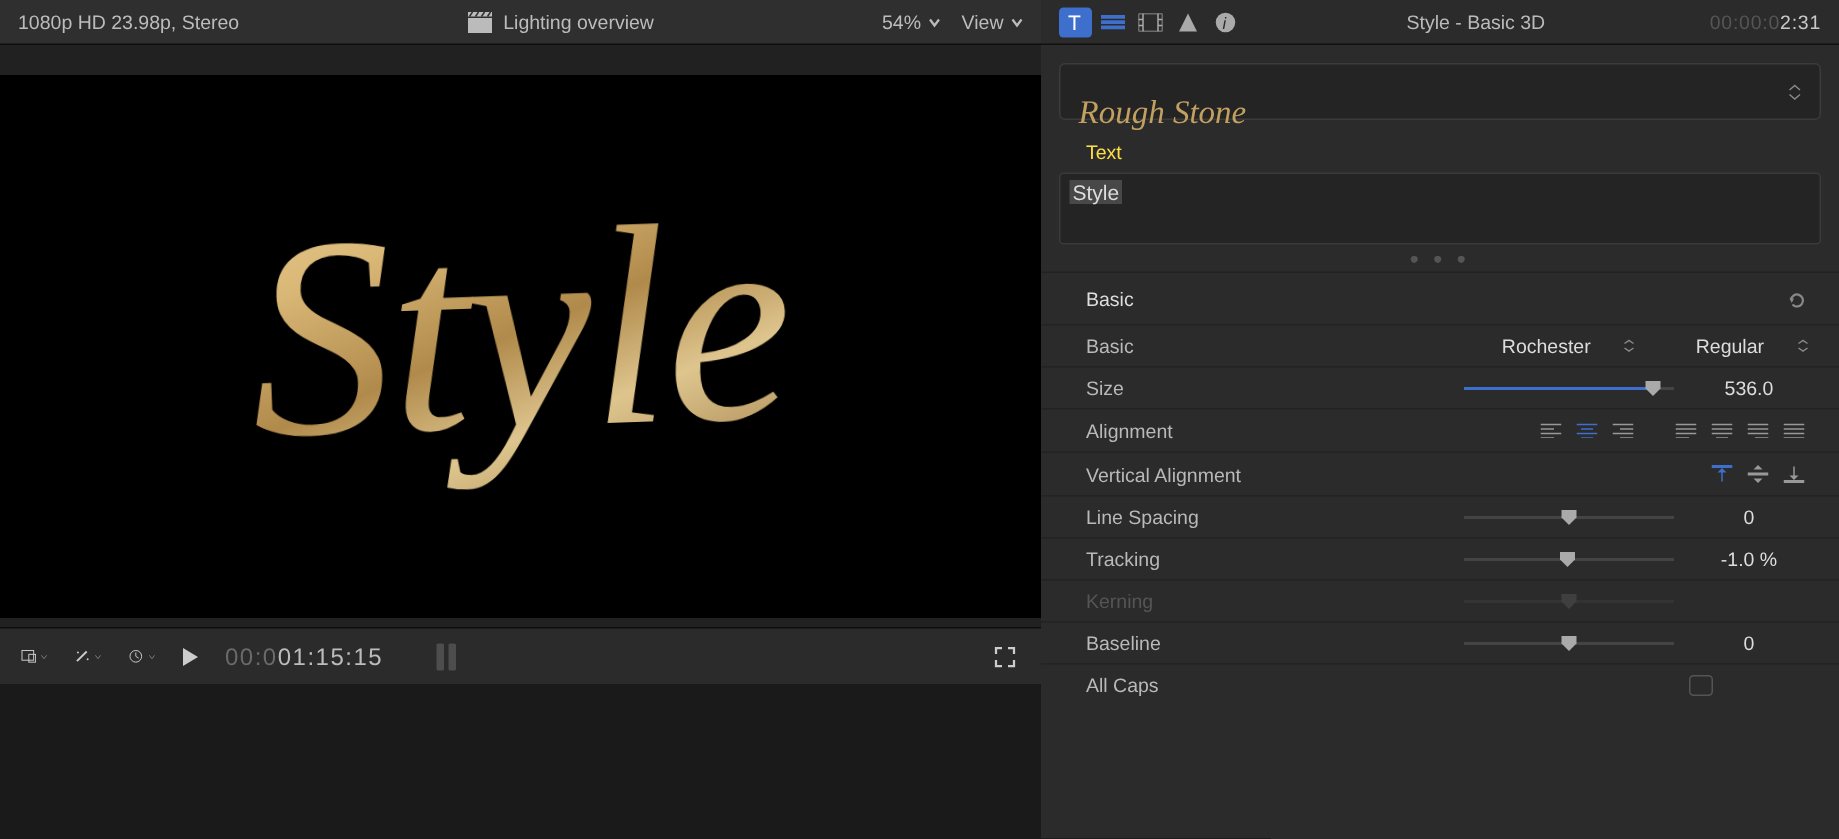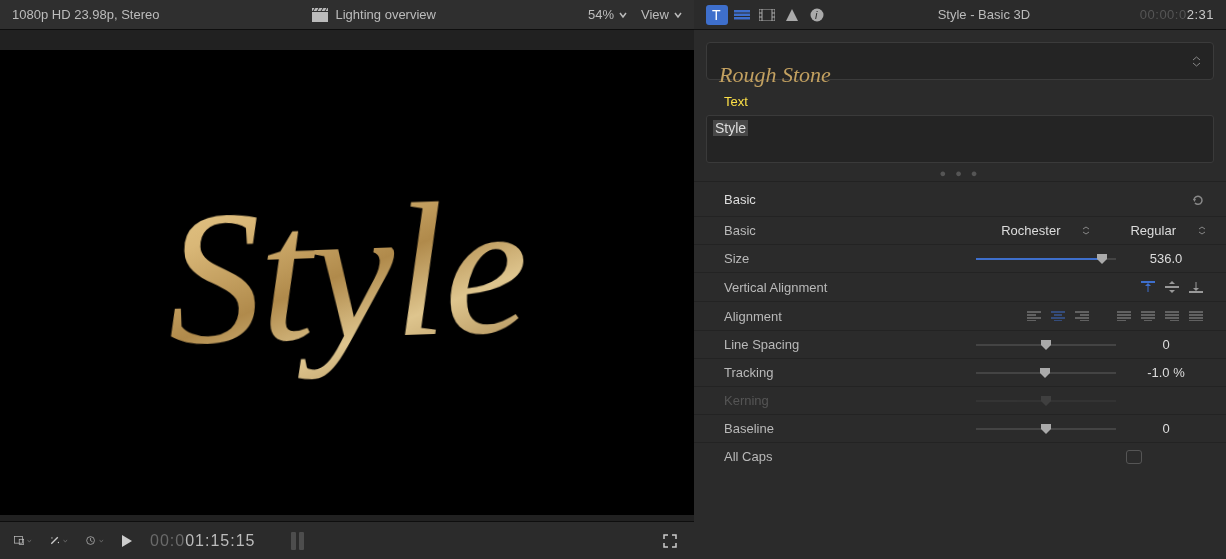--- a/index.html
+++ b/index.html
@@ -1,19 +1,19 @@
 <!DOCTYPE html>
 <html><head>
 <meta charset="utf-8">
 <style>
 * { box-sizing: border-box; margin: 0; padding: 0; font-family: -apple-system, "Helvetica Neue", Arial, sans-serif; }
 body { background: #1a1a1a; width: 1226px; height: 559px; overflow: hidden; display: flex; }
 
 
-.viewer { width: 694px; height: 559px; background: #212121; display:flex; flex-direction:column; position:relative; }
+.viewer { width: 694px; height: 456px; background: #212121; display:flex; flex-direction:column; position:relative; }
 .viewer-top { height: 30px; display:flex; align-items:center; padding: 0 12px; gap:14px; color:#bcbcbc; font-size:13px; border-bottom:1px solid #0e0e0e; background:#2f2f2f; }
 .viewer-top .grow { flex:1; }
 .viewer-top .clip { display:flex; align-items:center; gap:8px; }
 .clap-icon svg { width:16px; height:14px; }
 .zoom, .viewbtn { display:flex; align-items:center; gap:5px; cursor:pointer; }
 .chev { width:8px; height:8px; }
 
 .canvas { flex:1; background:#000; display:flex; align-items:center; justify-content:center; margin: 20px 0 6px 0; }
 .style-text {
   font-family: "Brush Script MT", "Segoe Script", cursive;
@@ -269,20 +269,85 @@
             <svg viewBox="0 0 12 10">
               <polygon points="1,0 11,0 11,5 6,10 1,5" fill="#aaa"></polygon>
             </svg>
           </div>
       </div>
       <div class="val">536.0</div>
     </div>
   </div>
 
   <div class="row">
+    <div class="label">Alignment</div>
+    <div class="ctrl">
+      <div class="align-group">
+        <div class="align-btn">
+            <svg width="14" height="10" viewBox="0 0 14 10">
+              <line x1="0" y1="1" x2="14" y2="1" stroke="currentColor"></line>
+              <line x1="0" y1="4" x2="9" y2="4" stroke="currentColor"></line>
+              <line x1="0" y1="7" x2="14" y2="7" stroke="currentColor"></line>
+              <line x1="0" y1="10" x2="9" y2="10" stroke="currentColor"></line>
+            </svg>
+          </div>
+        <div class="align-btn active">
+            <svg width="14" height="10" viewBox="0 0 14 10">
+              <line x1="0" y1="1" x2="14" y2="1" stroke="currentColor"></line>
+              <line x1="3" y1="4" x2="11" y2="4" stroke="currentColor"></line>
+              <line x1="0" y1="7" x2="14" y2="7" stroke="currentColor"></line>
+              <line x1="3" y1="10" x2="11" y2="10" stroke="currentColor"></line>
+            </svg>
+          </div>
+        <div class="align-btn">
+            <svg width="14" height="10" viewBox="0 0 14 10">
+              <line x1="0" y1="1" x2="14" y2="1" stroke="currentColor"></line>
+              <line x1="5" y1="4" x2="14" y2="4" stroke="currentColor"></line>
+              <line x1="0" y1="7" x2="14" y2="7" stroke="currentColor"></line>
+              <line x1="5" y1="10" x2="14" y2="10" stroke="currentColor"></line>
+            </svg>
+          </div>
+        <div class="align-gap"></div>
+        <div class="align-btn">
+            <svg width="14" height="10" viewBox="0 0 14 10">
+              <line x1="0" y1="1" x2="14" y2="1" stroke="currentColor"></line>
+              <line x1="0" y1="4" x2="14" y2="4" stroke="currentColor"></line>
+              <line x1="0" y1="7" x2="14" y2="7" stroke="currentColor"></line>
+              <line x1="0" y1="10" x2="9" y2="10" stroke="currentColor"></line>
+            </svg>
+          </div>
+        <div class="align-btn">
+            <svg width="14" height="10" viewBox="0 0 14 10">
+              <line x1="0" y1="1" x2="14" y2="1" stroke="currentColor"></line>
+              <line x1="0" y1="4" x2="14" y2="4" stroke="currentColor"></line>
+              <line x1="0" y1="7" x2="14" y2="7" stroke="currentColor"></line>
+              <line x1="3" y1="10" x2="11" y2="10" stroke="currentColor"></line>
+            </svg>
+          </div>
+        <div class="align-btn">
+            <svg width="14" height="10" viewBox="0 0 14 10">
+              <line x1="0" y1="1" x2="14" y2="1" stroke="currentColor"></line>
+              <line x1="0" y1="4" x2="14" y2="4" stroke="currentColor"></line>
+              <line x1="0" y1="7" x2="14" y2="7" stroke="currentColor"></line>
+              <line x1="5" y1="10" x2="14" y2="10" stroke="currentColor"></line>
+            </svg>
+          </div>
+        <div class="align-btn">
+            <svg width="14" height="10" viewBox="0 0 14 10">
+              <line x1="0" y1="1" x2="14" y2="1" stroke="currentColor"></line>
+              <line x1="0" y1="4" x2="14" y2="4" stroke="currentColor"></line>
+              <line x1="0" y1="7" x2="14" y2="7" stroke="currentColor"></line>
+              <line x1="0" y1="10" x2="14" y2="10" stroke="currentColor"></line>
+            </svg>
+          </div>
+      </div>
+    </div>
+  </div>
+
+  <div class="row">
     <div class="label">Vertical Alignment</div>
     <div class="ctrl">
       <div class="align-group">
         <div class="align-btn active">
             <svg width="14" height="12" viewBox="0 0 14 12">
               <line x1="0" y1="1" x2="14" y2="1" stroke="currentColor" stroke-width="2"></line>
               <line x1="7" y1="3" x2="7" y2="11" stroke="currentColor"></line>
               <polygon points="4,5 10,5 7,2" fill="currentColor"></polygon>
             </svg>
           </div>
@@ -298,85 +363,20 @@
               <line x1="0" y1="11" x2="14" y2="11" stroke="currentColor" stroke-width="2"></line>
               <line x1="7" y1="1" x2="7" y2="9" stroke="currentColor"></line>
               <polygon points="4,7 10,7 7,10" fill="currentColor"></polygon>
             </svg>
           </div>
       </div>
     </div>
   </div>
 
   <div class="row">
-    <div class="label">Alignment</div>
-    <div class="ctrl">
-      <div class="align-group">
-        <div class="align-btn">
-            <svg width="14" height="10" viewBox="0 0 14 10">
-              <line x1="0" y1="1" x2="14" y2="1" stroke="currentColor"></line>
-              <line x1="0" y1="4" x2="9" y2="4" stroke="currentColor"></line>
-              <line x1="0" y1="7" x2="14" y2="7" stroke="currentColor"></line>
-              <line x1="0" y1="10" x2="9" y2="10" stroke="currentColor"></line>
-            </svg>
-          </div>
-        <div class="align-btn active">
-            <svg width="14" height="10" viewBox="0 0 14 10">
-              <line x1="0" y1="1" x2="14" y2="1" stroke="currentColor"></line>
-              <line x1="3" y1="4" x2="11" y2="4" stroke="currentColor"></line>
-              <line x1="0" y1="7" x2="14" y2="7" stroke="currentColor"></line>
-              <line x1="3" y1="10" x2="11" y2="10" stroke="currentColor"></line>
-            </svg>
-          </div>
-        <div class="align-btn">
-            <svg width="14" height="10" viewBox="0 0 14 10">
-              <line x1="0" y1="1" x2="14" y2="1" stroke="currentColor"></line>
-              <line x1="5" y1="4" x2="14" y2="4" stroke="currentColor"></line>
-              <line x1="0" y1="7" x2="14" y2="7" stroke="currentColor"></line>
-              <line x1="5" y1="10" x2="14" y2="10" stroke="currentColor"></line>
-            </svg>
-          </div>
-        <div class="align-gap"></div>
-        <div class="align-btn">
-            <svg width="14" height="10" viewBox="0 0 14 10">
-              <line x1="0" y1="1" x2="14" y2="1" stroke="currentColor"></line>
-              <line x1="0" y1="4" x2="14" y2="4" stroke="currentColor"></line>
-              <line x1="0" y1="7" x2="14" y2="7" stroke="currentColor"></line>
-              <line x1="0" y1="10" x2="9" y2="10" stroke="currentColor"></line>
-            </svg>
-          </div>
-        <div class="align-btn">
-            <svg width="14" height="10" viewBox="0 0 14 10">
-              <line x1="0" y1="1" x2="14" y2="1" stroke="currentColor"></line>
-              <line x1="0" y1="4" x2="14" y2="4" stroke="currentColor"></line>
-              <line x1="0" y1="7" x2="14" y2="7" stroke="currentColor"></line>
-              <line x1="3" y1="10" x2="11" y2="10" stroke="currentColor"></line>
-            </svg>
-          </div>
-        <div class="align-btn">
-            <svg width="14" height="10" viewBox="0 0 14 10">
-              <line x1="0" y1="1" x2="14" y2="1" stroke="currentColor"></line>
-              <line x1="0" y1="4" x2="14" y2="4" stroke="currentColor"></line>
-              <line x1="0" y1="7" x2="14" y2="7" stroke="currentColor"></line>
-              <line x1="5" y1="10" x2="14" y2="10" stroke="currentColor"></line>
-            </svg>
-          </div>
-        <div class="align-btn">
-            <svg width="14" height="10" viewBox="0 0 14 10">
-              <line x1="0" y1="1" x2="14" y2="1" stroke="currentColor"></line>
-              <line x1="0" y1="4" x2="14" y2="4" stroke="currentColor"></line>
-              <line x1="0" y1="7" x2="14" y2="7" stroke="currentColor"></line>
-              <line x1="0" y1="10" x2="14" y2="10" stroke="currentColor"></line>
-            </svg>
-          </div>
-      </div>
-    </div>
-  </div>
-
-  <div class="row">
     <div class="label">Line Spacing</div>
     <div class="ctrl">
       <div class="slider">
         <div class="slider-track"></div>
         <div class="slider-knob" style="left:46%">
             <svg viewBox="0 0 12 10">
               <polygon points="1,0 11,0 11,5 6,10 1,5" fill="#aaa"></polygon>
             </svg>
           </div>
       </div>

